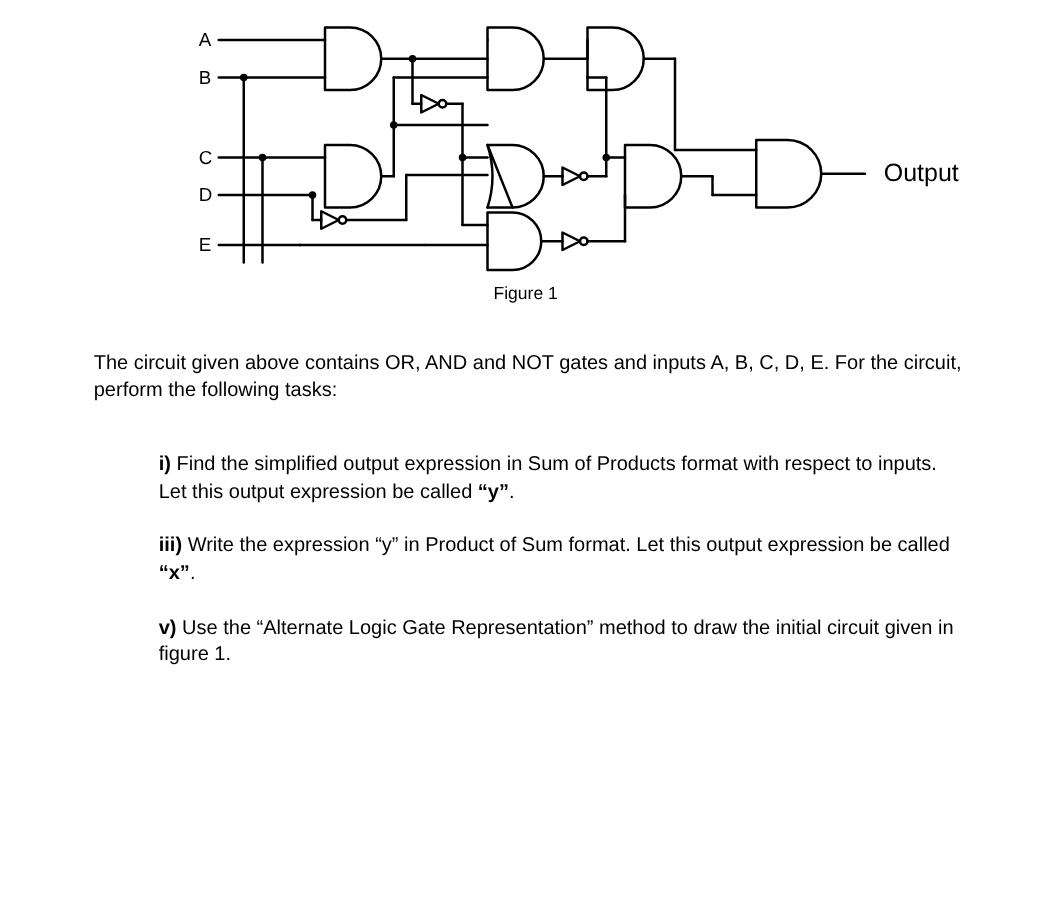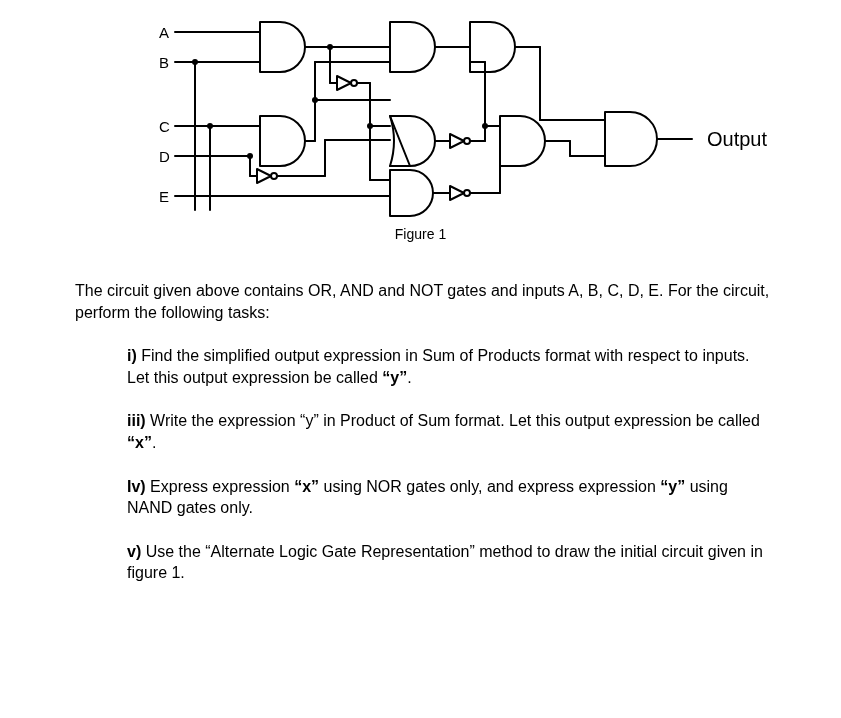--- a/index.html
+++ b/index.html
@@ -56,21 +56,21 @@
   }
   .content {
     position: absolute;
     left: 75px;
     top: 280px;
     width: 700px;
     font-size: 16px;
     line-height: 1.35;
   }
   .intro {
-    margin-bottom: 22px;
+    margin-bottom: 38px;
   }
   .task {
     margin-left: 52px;
     margin-bottom: 22px;
     width: 640px;
   }
   .bold {
     font-weight: bold;
   }
 </style>
@@ -208,22 +208,19 @@
 
     <div class="task">
       <span class="bold">i)</span><span> Find the simplified output expression in Sum of Products format with respect to inputs. Let this output expression be called </span><span class="bold">“y”</span><span>.</span>
     </div>
 
 
     <div class="task">
       <span class="bold">iii)</span><span> Write the expression “y” in Product of Sum format. Let this output expression be called </span><span class="bold">“x”</span><span>.</span>
     </div>
 
-    <div class="task">
-      <span class="bold">Iv)</span><span> Express expression </span><span class="bold">“x”</span><span> using NOR gates only, and express expression </span><span class="bold">“y”</span><span> using NAND gates only.</span>
-    </div>
 
     <div class="task">
       <span class="bold">v)</span><span> Use the “Alternate Logic Gate Representation” method to draw the initial circuit given in figure 1.</span>
     </div>
   </div>
 
 </div>
 
 </body></html>

